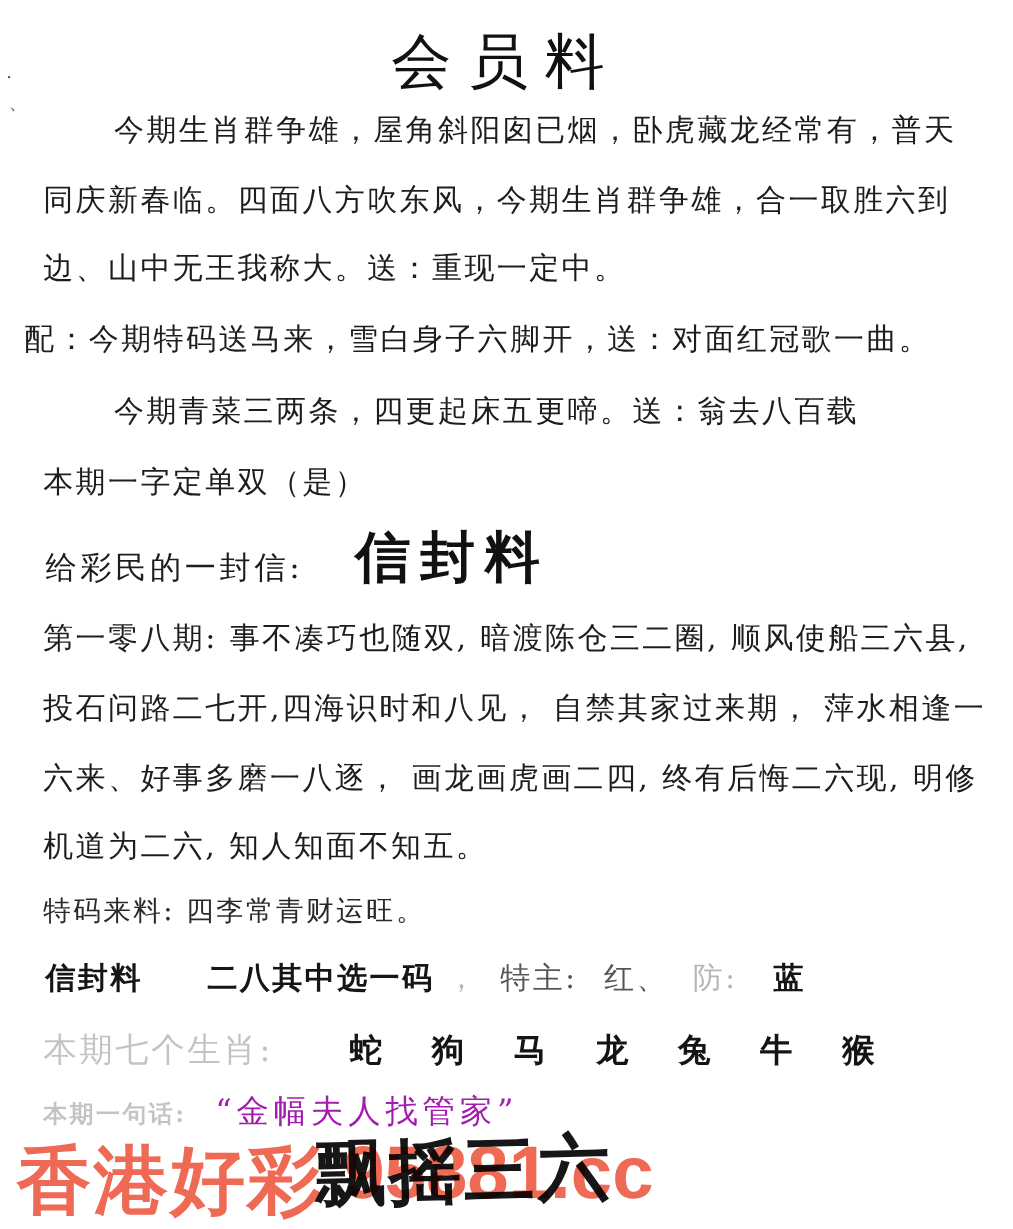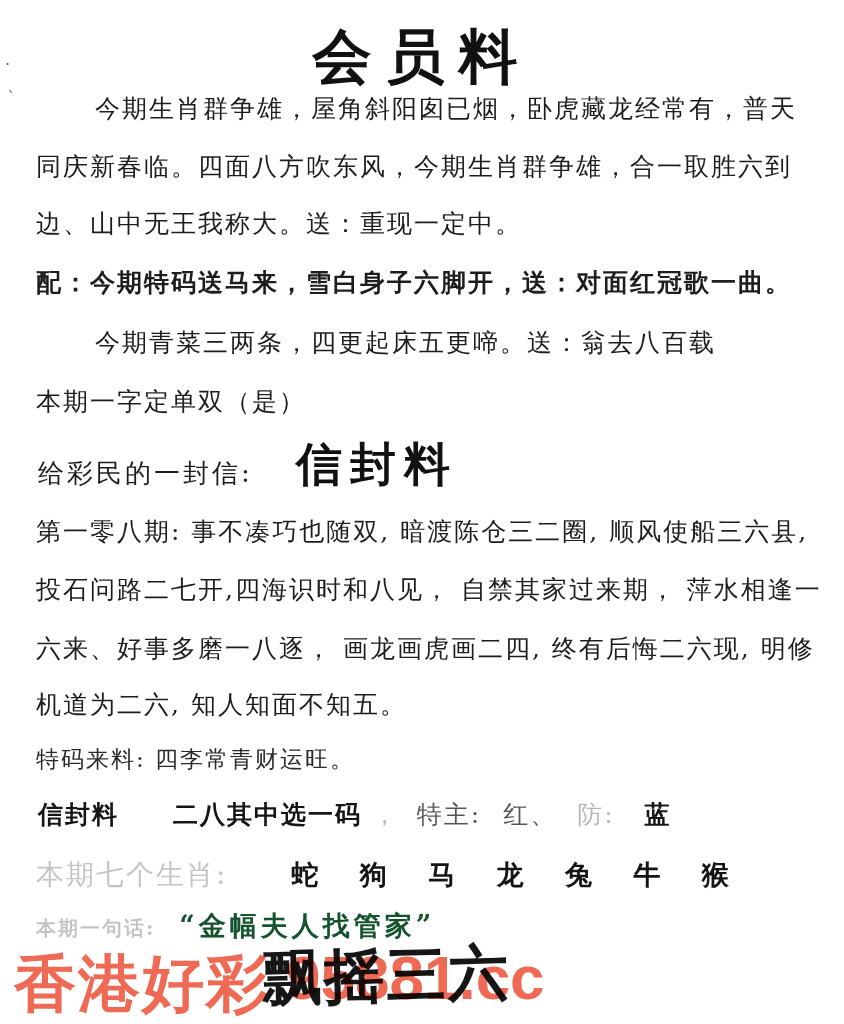--- a/index.html
+++ b/index.html
@@ -15,22 +15,22 @@
     position:absolute;
     font-size:25px;
     letter-spacing:2px;
     white-space:nowrap;
     color:#1d1d1d;
   }
   .doc-title{
     position:absolute;
     left:0;right:0;top:18px;
     text-align:center;
-    font-size:59px;
-    font-weight:700;
+    font-size:50px;
+    font-weight:400;
     letter-spacing:14px;
     color:#111;
   }
   .env-title{
     position:absolute;
     left:296px;top:434px;
     font-size:46px;
     font-weight:700;
     letter-spacing:8px;
     color:#111;
@@ -49,24 +49,24 @@
   .pick-row span{display:inline-block;}
   .animals{
     font-weight:700;
     letter-spacing:12px;
     word-spacing:8px;
     font-size:27px;
     color:#141414;
     padding-left:36px;
   }
   .quote-text{
-    font-weight:700;
+    font-weight:400;
     font-size:27px;
     letter-spacing:4px;
-    color:#14532d;
+    color:#a21caf;
     text-align:right;
   }
   .wm-script{
     position:absolute;
     left:262px;top:936px;
     font-size:60px;
     font-weight:600;
     letter-spacing:2px;
     color:#161616;
     transform:rotate(-1.5deg);
@@ -96,21 +96,21 @@
 <div class="page">
 
   <span class="artifact" style="left:5px;top:50px;">.</span>
   <span class="artifact" style="left:7px;top:76px;">、</span>
 
   <div class="doc-title">会员料</div>
 
   <div class="line" style="left:95px;top:92px;">今期生肖群争雄，屋角斜阳囱已烟，卧虎藏龙经常有，普天</div>
   <div class="line" style="left:36px;top:150px;">同庆新春临。四面八方吹东风，今期生肖群争雄，合一取胜六到</div>
   <div class="line" style="left:36px;top:207px;">边、山中无王我称大。送：重现一定中。</div>
-  <div class="line" style="left:36px;top:266px;font-weight:bold;">配：今期特码送马来，雪白身子六脚开，送：对面红冠歌一曲。</div>
+  <div class="line" style="left:20px;top:266px;">配：今期特码送马来，雪白身子六脚开，送：对面红冠歌一曲。</div>
   <div class="line" style="left:95px;top:326px;">今期青菜三两条，四更起床五更啼。送：翁去八百载</div>
   <div class="line" style="left:36px;top:385px;">本期一字定单双（是）</div>
 
   <div class="intro">给彩民的一封信:</div>
   <div class="env-title">信封料</div>
 
   <div class="line" style="left:36px;top:573px;">投石问路二七开,四海识时和八见， 自禁其家过来期， 萍水相逢一</div>
   <div class="line" style="left:36px;top:515px;">第一零八期: 事不凑巧也随双, 暗渡陈仓三二圈, 顺风使船三六县,</div>
   <div class="line" style="left:36px;top:632px;">六来、好事多磨一八逐， 画龙画虎画二四, 终有后悔二六现, 明修</div>
   <div class="line small-line" style="left:36px;top:744px;">特码来料: 四李常青财运旺。</div>

